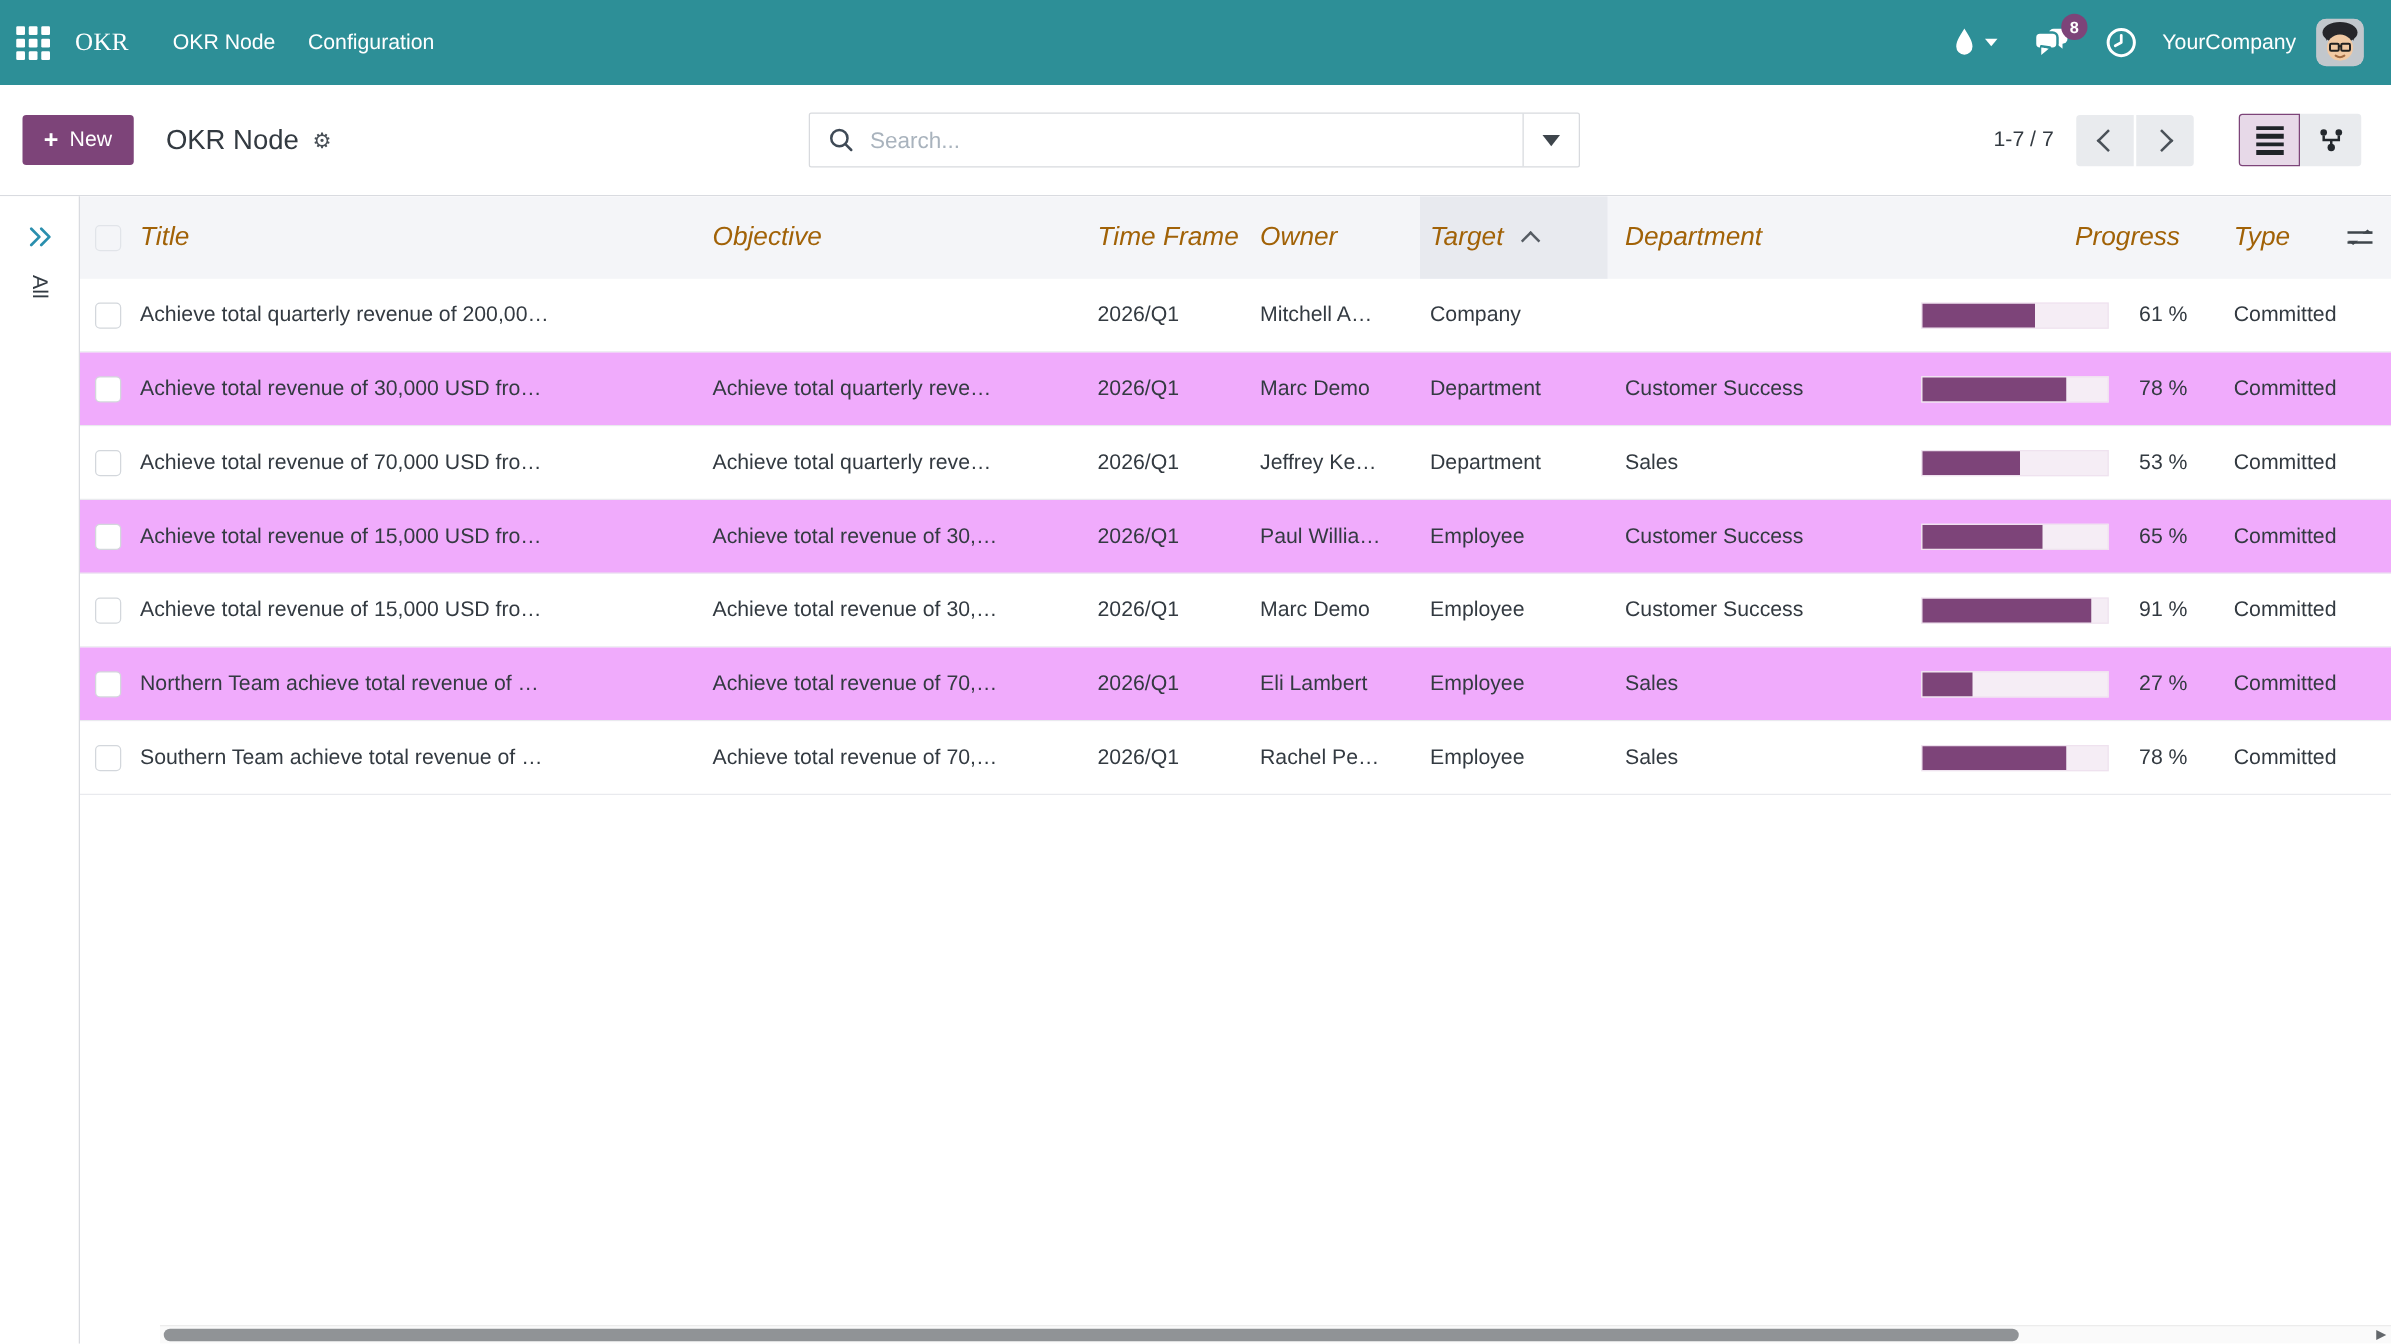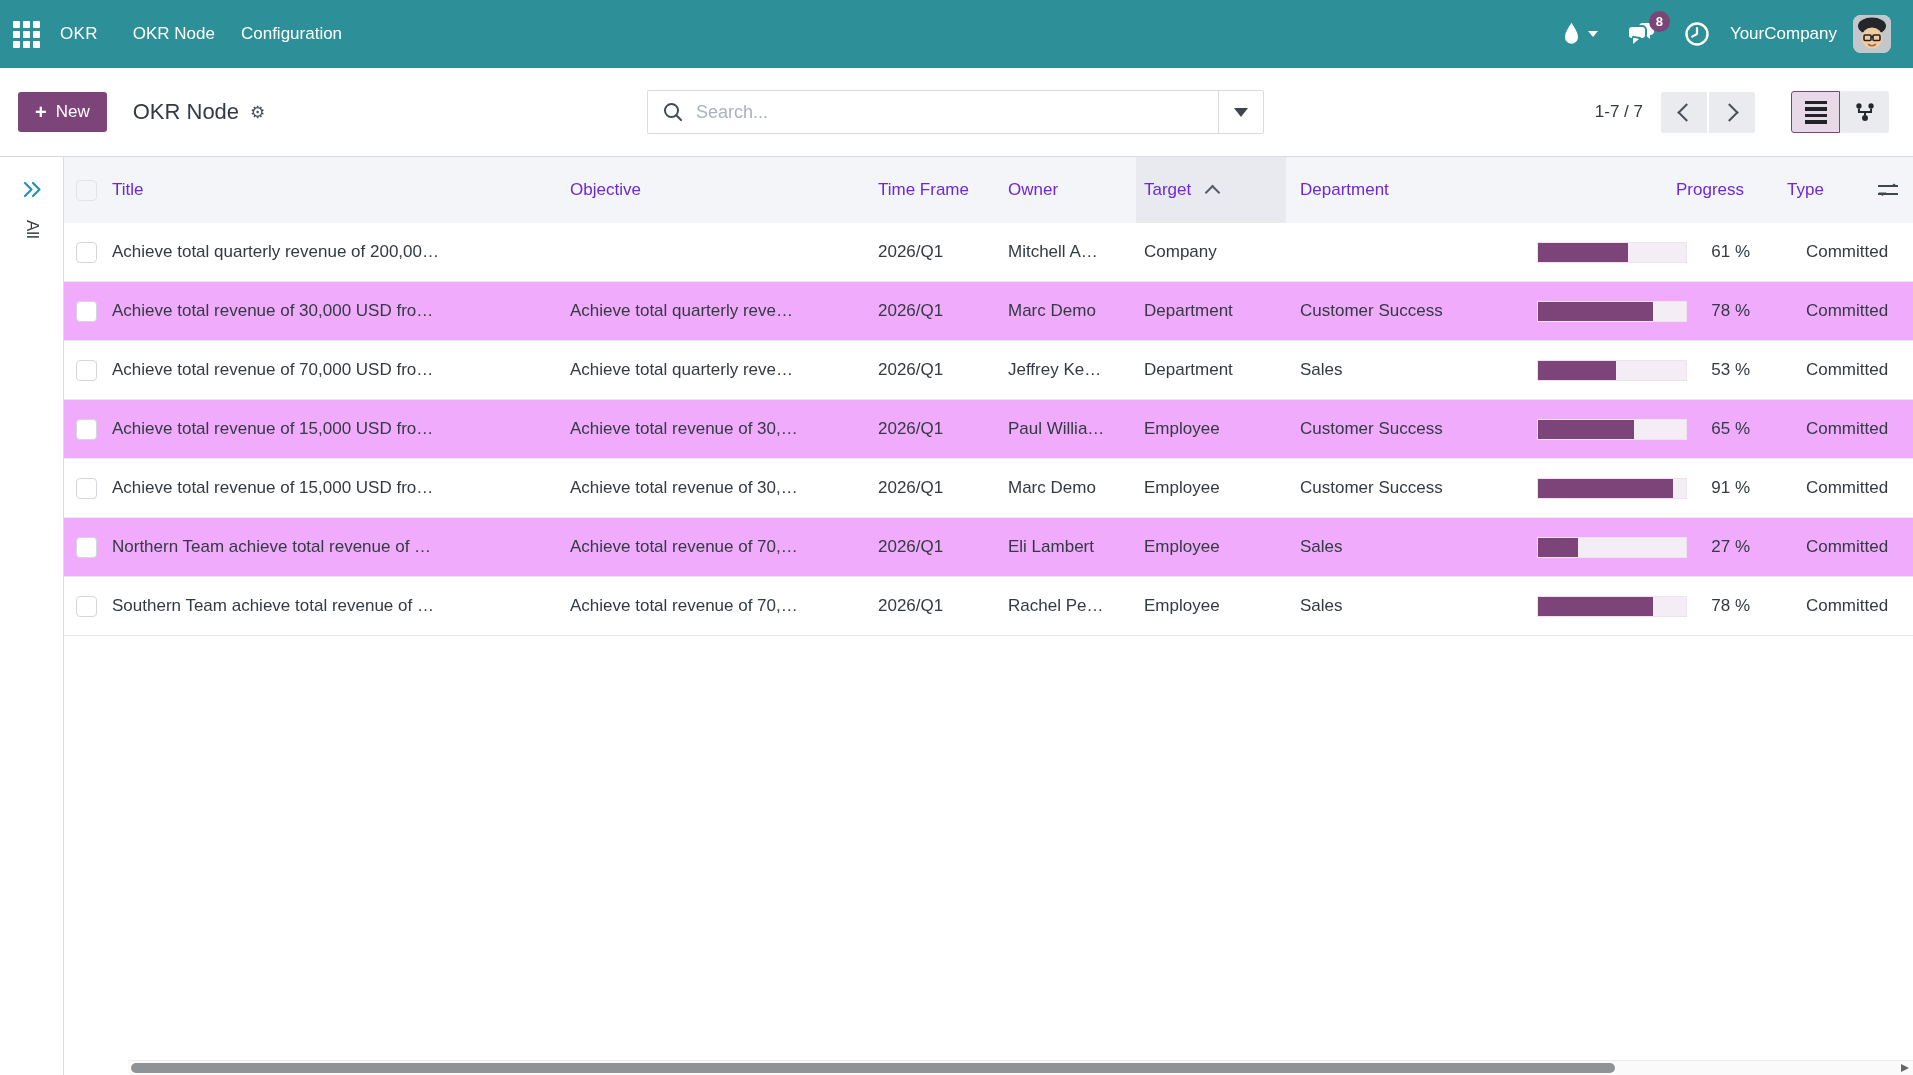--- a/index.html
+++ b/index.html
@@ -5,21 +5,21 @@
   html,body{margin:0;padding:0;}
   body{width:1913px;height:1075px;overflow:hidden;background:#fff;
        font-family:"Liberation Sans",sans-serif;-webkit-font-smoothing:antialiased;}
 
   
   .navbar{height:68px;background:#2d8f97;display:flex;align-items:center;
           padding:0 22px 0 13px;box-sizing:border-box;color:#fff;}
   .apps-icon{width:27px;height:27px;display:grid;grid-template-columns:repeat(3,7px);
              grid-template-rows:repeat(3,7px);gap:3px;cursor:pointer;}
   .apps-icon span{background:#fff;border-radius:1px;}
-  .brand{font-size:17px;font-weight:500;margin-left:20px;letter-spacing:.3px;cursor:pointer;}
+  .brand{font-size:20px;font-weight:500;margin-left:20px;letter-spacing:.3px;cursor:pointer;font-family:Liberation Serif, serif;}
   .nav-menu{display:flex;margin-left:22px;}
   .menu-item{font-size:17px;padding:8px 13px;border-radius:3px;cursor:pointer;}
   .nav-spacer{flex:1;}
   .systray{display:flex;align-items:center;}
   .systray-item{position:relative;display:flex;align-items:center;cursor:pointer;}
   .gap28{margin-left:28px;} .gap20{margin-left:20px;} .gap16{margin-left:16px;}
   .drop-caret{width:0;height:0;border-left:5px solid transparent;border-right:5px solid transparent;
               border-top:6px solid #fff;margin-left:7px;}
   .badge{position:absolute;top:-10px;right:-14px;min-width:21px;height:21px;border-radius:50%;
          background:#7d4479;color:#fff;font-size:13px;display:flex;align-items:center;
@@ -69,21 +69,21 @@
   
   .content{position:relative;height:919px;border-top:1px solid #d9dbe0;display:flex;
            box-sizing:border-box;}
   .side-panel{width:64px;border-right:1px solid #d9dbe0;box-sizing:border-box;display:flex;
               flex-direction:column;align-items:center;padding-top:24px;background:#fff;}
   .panel-filter{margin-top:22px;writing-mode:vertical-rl;font-size:17px;color:#333b43;cursor:pointer;}
   .table-area{flex:1;position:relative;overflow:hidden;background:#fff;}
 
   .grid-row{display:grid;grid-template-columns:44px 456px 308px 128px 136px 150px 248px 216px 1fr;
             align-items:center;}
-  .thead{height:66px;background:#f4f5f8;font-size:17px;color:#6d28d9;position:relative;}
+  .thead{height:66px;background:#f4f5f8;font-size:21px;color:#a16207;position:relative;font-style:italic;}
   .th{padding:0 6px;box-sizing:border-box;white-space:nowrap;overflow:hidden;cursor:pointer;
       height:100%;display:flex;align-items:center;}
   .th-title{padding-left:4px;}
   .th-owner,.th-target{padding:0 8px;}
   .th-dept{padding:0 14px;}
   .th.sorted{background:#e8eaef;gap:16px;}
   .sort-caret{width:9px;height:9px;border-left:2px solid #565c63;border-top:2px solid #565c63;
               transform:rotate(45deg);margin-top:4px;flex:none;}
   .th-progress{justify-content:flex-end;}
   .th-type{padding-left:37px;}
@@ -99,21 +99,21 @@
   .tr.striped{background:#f0abfc;}
   .td{padding:0 6px;white-space:nowrap;overflow:hidden;box-sizing:border-box;}
   .td-title{padding-left:4px;}
   .td-owner,.td-target{padding:0 8px;}
   .td-dept{padding:0 14px;}
   .td-progress{display:flex;align-items:center;padding:0;height:100%;}
   .pbar{width:150px;height:21px;background:#f5edf5;border:1px solid #efe2ef;margin-left:3px;
         display:block;box-sizing:border-box;}
   .pfill{display:block;height:100%;background:#7d4479;}
   .pval{margin-left:auto;text-align:center;}
-  .td-type{padding-left:37px;text-align:center;}
+  .td-type{padding-left:37px;}
 
   
   .hscroll{position:absolute;left:64px;right:0;bottom:0;height:14px;background:#fafafa;
            border-top:1px solid #ececec;}
   .hthumb{position:absolute;left:3px;top:2px;width:1484px;height:10px;background:#909396;
           border-radius:5px;cursor:pointer;}
   .harrow{position:absolute;right:4px;top:3px;width:0;height:0;border-left:8px solid #63676b;
           border-top:4px solid transparent;border-bottom:4px solid transparent;}
 </style>
 </head>

